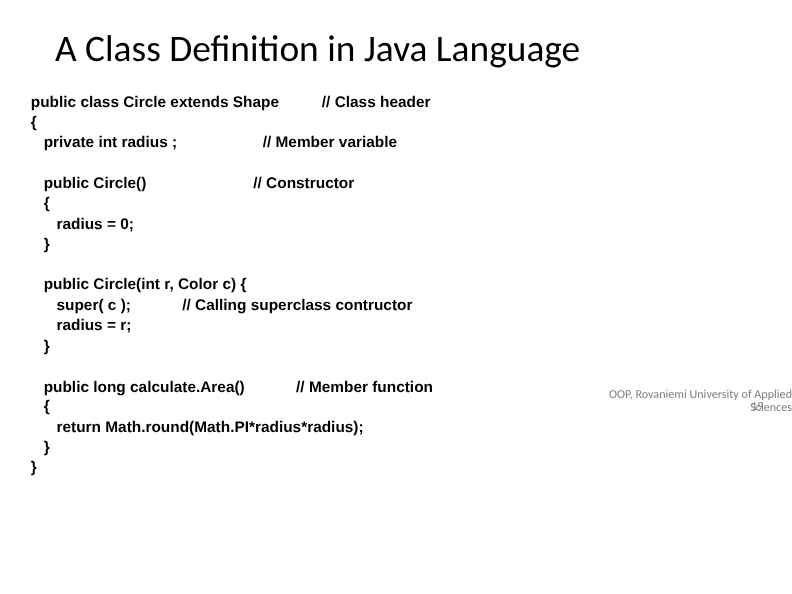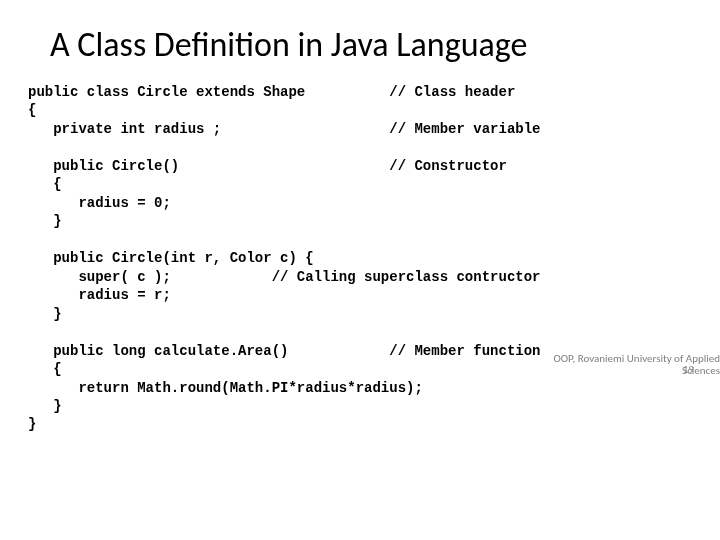--- a/index.html
+++ b/index.html
@@ -22,21 +22,21 @@
   .title {
     font-family: Calibri, "Segoe UI", Arial, sans-serif;
     font-size: 34px;
     font-weight: 400;
     letter-spacing: 0px;
     margin: 6px 0 18px 22px;
     white-space: nowrap;
   }
   pre.code {
     margin: 0;
-    font-family: Liberation Mono, monospace;
+    font-family: Liberation Sans, sans-serif;
     font-size: 14px;
     font-weight: bold;
     line-height: 1.32;
     white-space: pre;
   }
   .footer {
     position: absolute;
     bottom: 14px;
     left: 0;
     width: 720px;

